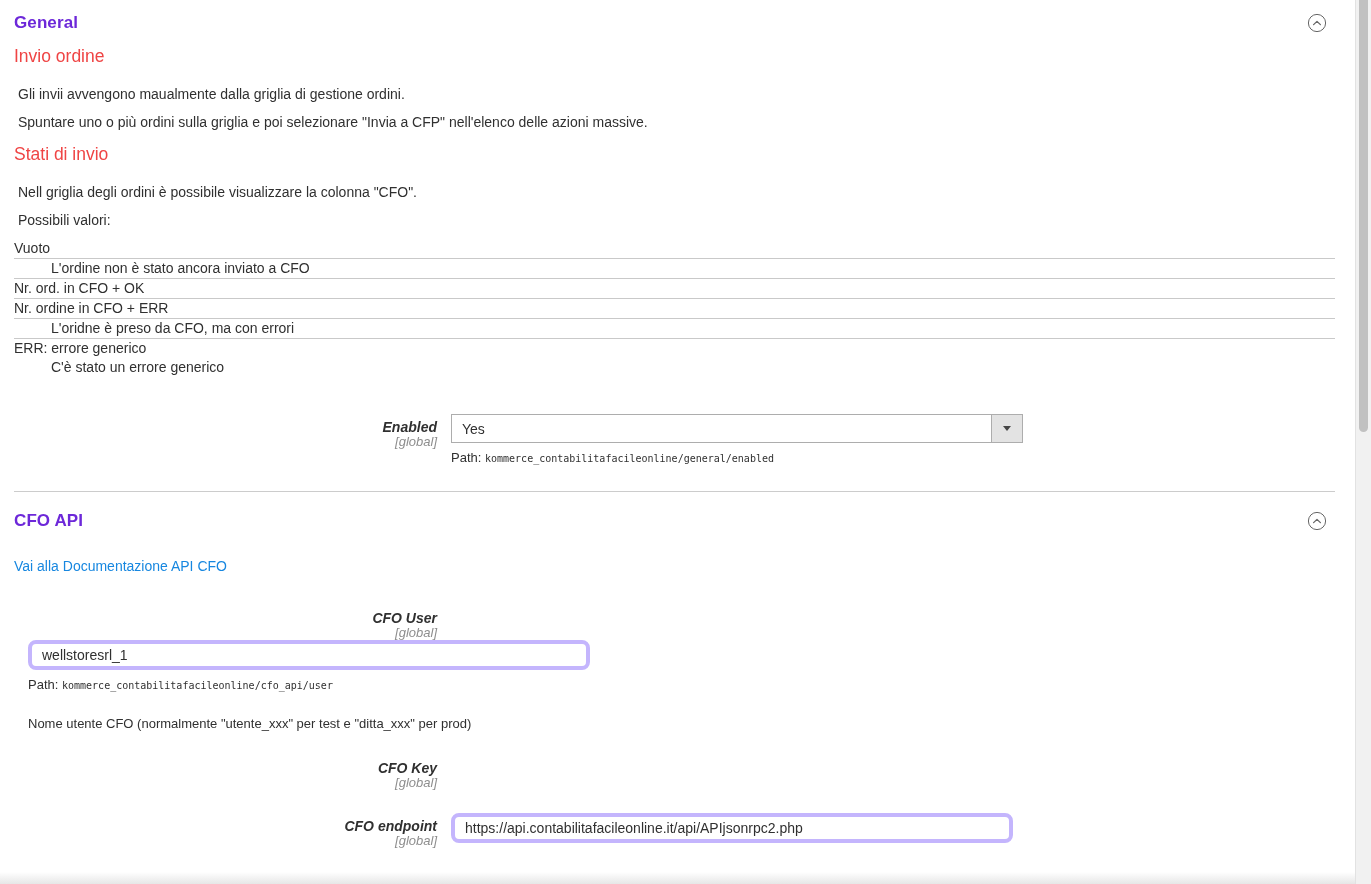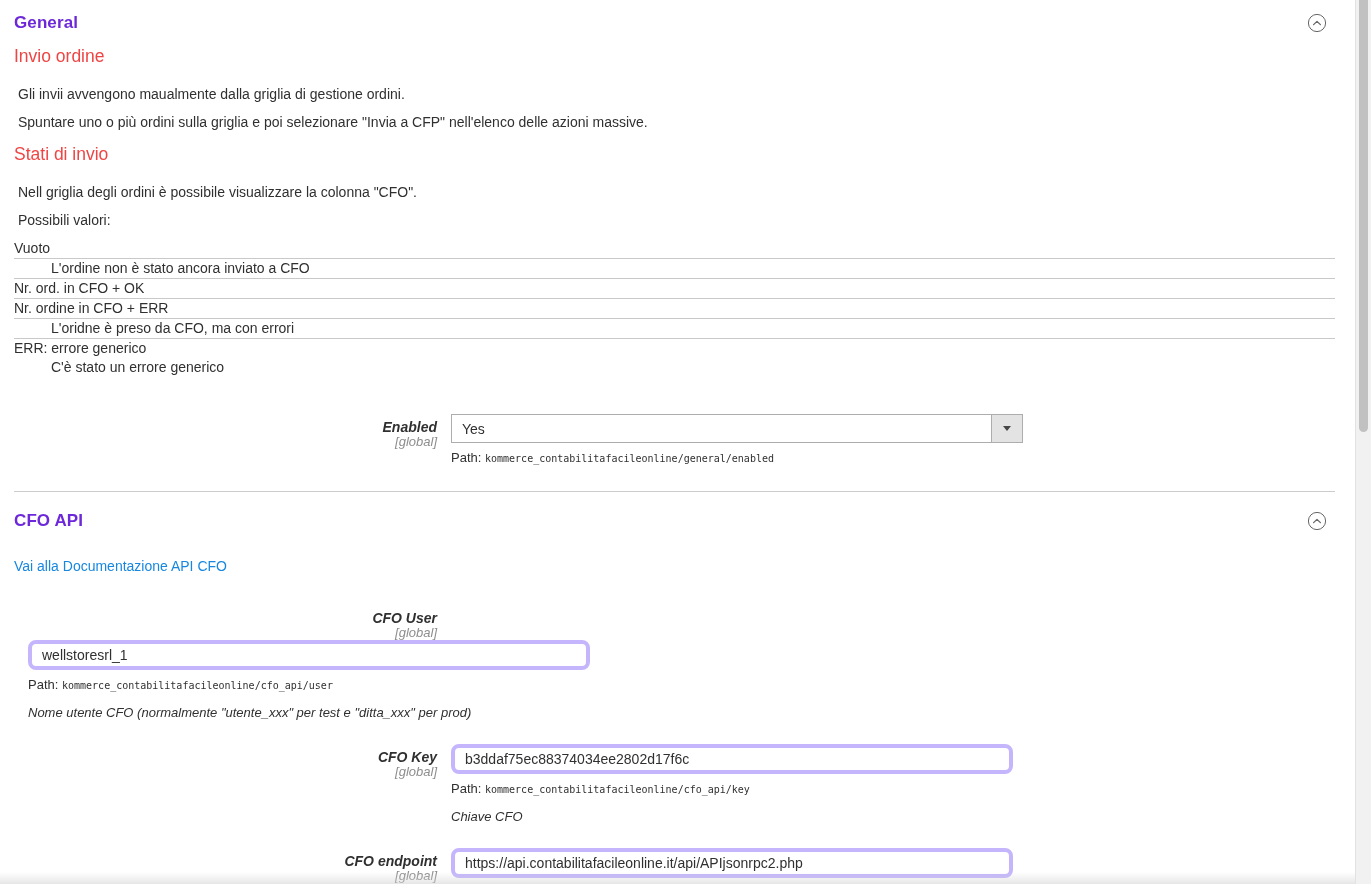--- a/index.html
+++ b/index.html
@@ -156,25 +156,24 @@
     margin-top: 6px;
     font-size: 13px;
     line-height: 17px;
     color: #303030;
   }
   .field-path .mono {
     font-family: "DejaVu Sans Mono", "Liberation Mono", monospace;
     font-size: 10px;
   }
   .field-comment {
-    margin-top: 10px;
+    margin-top: 21px;
     font-size: 13px;
     line-height: 17px;
     color: #303030;
-    font-style: italic;
   }
   
   .section-divider {
     border: none;
     border-top: 1px solid #cccccc;
     margin: 24px 0 0 0;
   }
   .doc-link {
     display: inline-block;
     margin-top: 27px;
@@ -295,25 +294,20 @@
           <div class="field-comment">Nome utente CFO (normalmente "utente_xxx" per test e "ditta_xxx" per prod)</div>
         </div>
       </div>
 
       
       <div class="field-row api-field-row">
         <div class="field-label-col">
           <label class="field-label">CFO Key</label>
           <span class="field-scope">[global]</span>
         </div>
-        <div class="field-control-col">
-          <input type="text" class="text-input" value="b3ddaf75ec88374034ee2802d17f6c" style="">
-          <div class="field-path"><span>Path:</span> <span class="mono">kommerce_contabilitafacileonline/cfo_api/key</span></div>
-          <div class="field-comment">Chiave CFO</div>
-        </div>
       </div>
 
       
       <div class="field-row api-field-row">
         <div class="field-label-col">
           <label class="field-label">CFO endpoint</label>
           <span class="field-scope">[global]</span>
         </div>
         <div class="field-control-col">
           <input type="text" class="text-input" value="https://api.contabilitafacileonline.it/api/APIjsonrpc2.php" style="">

